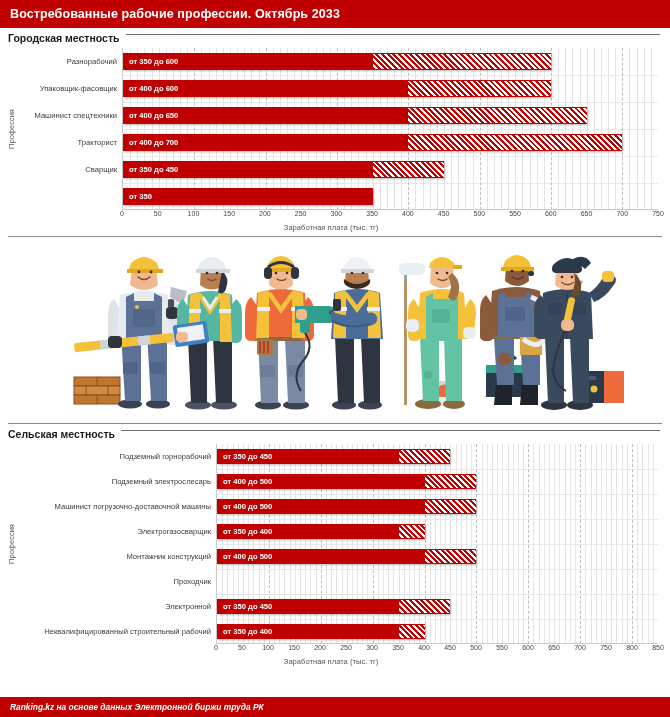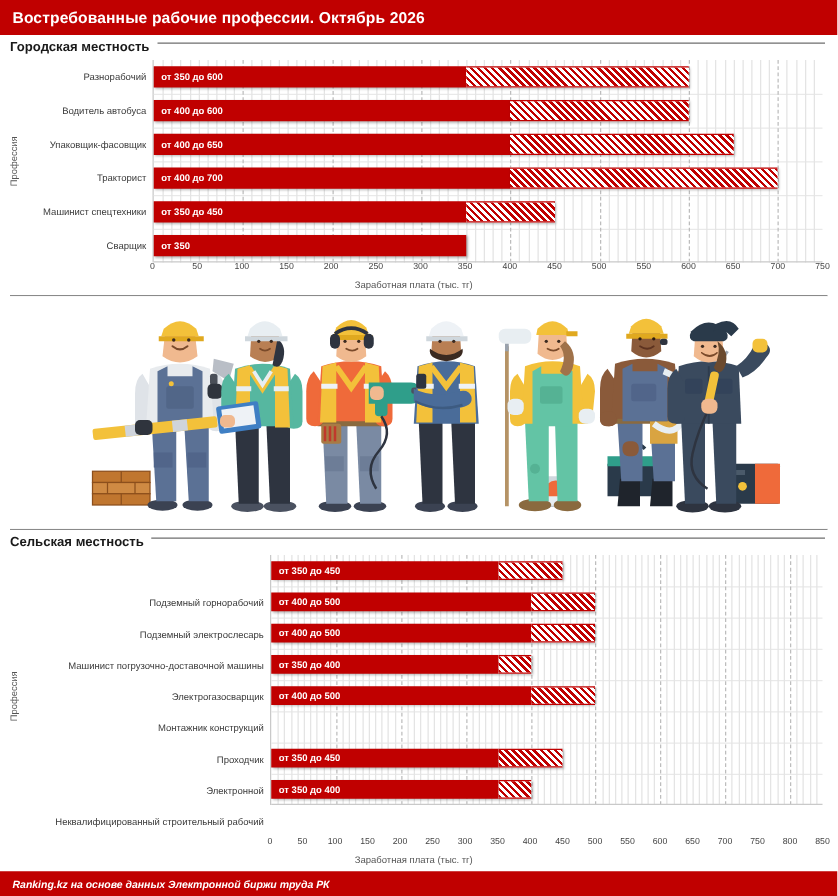--- a/index.html
+++ b/index.html
@@ -113,39 +113,38 @@
     color:#ffffff;font-size:8.4px;font-style:italic;font-weight:bold;
     white-space:nowrap;
   }
 </style>
 </head>
 <body>
 
 <div class="page">
 
   <div class="header">
-    <div class="header-title">Востребованные рабочие профессии. Октябрь 2026</div>
+    <div class="header-title">Востребованные рабочие профессии. Октябрь 2033</div>
   </div>
 
   <div class="section-head">
     <div class="st">Городская местность</div>
     <div class="rule"></div>
   </div>
 
   <div class="chart" id="chart-urban" style="margin:2px 12px 0 4px;">
     <div class="chart-body">
       <div class="yaxis-title">
         <span>Профессия</span>
       </div>
       <div class="cat-col" id="cats-urban" style="width:104px;">
           <div class="cat" style="height: 27px;">Разнорабочий</div>
-          <div class="cat" style="height: 27px;">Водитель автобуса</div>
           <div class="cat" style="height: 27px;">Упаковщик-фасовщик</div>
+          <div class="cat" style="height: 27px;">Машинист спецтехники</div>
           <div class="cat" style="height: 27px;">Тракторист</div>
-          <div class="cat" style="height: 27px;">Машинист спецтехники</div>
           <div class="cat" style="height: 27px;">Сварщик</div>
         </div>
       <div class="plot" id="plot-urban" style="height:162px;">
           <div class="hline" style="top: 27px;"></div>
           <div class="hline" style="top: 54px;"></div>
           <div class="hline" style="top: 81px;"></div>
           <div class="hline" style="top: 108px;"></div>
           <div class="hline" style="top: 135px;"></div>
           <div class="vline minor" style="left: 1.33333%;"></div>
           <div class="vline minor" style="left: 2.66667%;"></div>
@@ -560,21 +559,21 @@
     <div class="st">Сельская местность</div>
     <div class="rule"></div>
   </div>
 
   <div class="chart" id="chart-rural" style="margin:2px 12px 0 4px;">
     <div class="chart-body">
       <div class="yaxis-title">
         <span>Профессия</span>
       </div>
       <div class="cat-col" id="cats-rural" style="width:198px;">
-          <div class="cat" style="height: 25px; margin-top: 26px;">Подземный горнорабочий</div>
+          <div class="cat" style="height: 25px;">Подземный горнорабочий</div>
           <div class="cat" style="height: 25px;">Подземный электрослесарь</div>
           <div class="cat" style="height: 25px;">Машинист погрузочно-доставочной машины</div>
           <div class="cat" style="height: 25px;">Электрогазосварщик</div>
           <div class="cat" style="height: 25px;">Монтажник конструкций</div>
           <div class="cat" style="height: 25px;">Проходчик</div>
           <div class="cat" style="height: 25px;">Электронной</div>
           <div class="cat" style="height: 25px;">Неквалифицированный строительный рабочий</div>
         </div>
       <div class="plot" id="plot-rural" style="height:200px;">
           <div class="hline" style="top: 25px;"></div>

